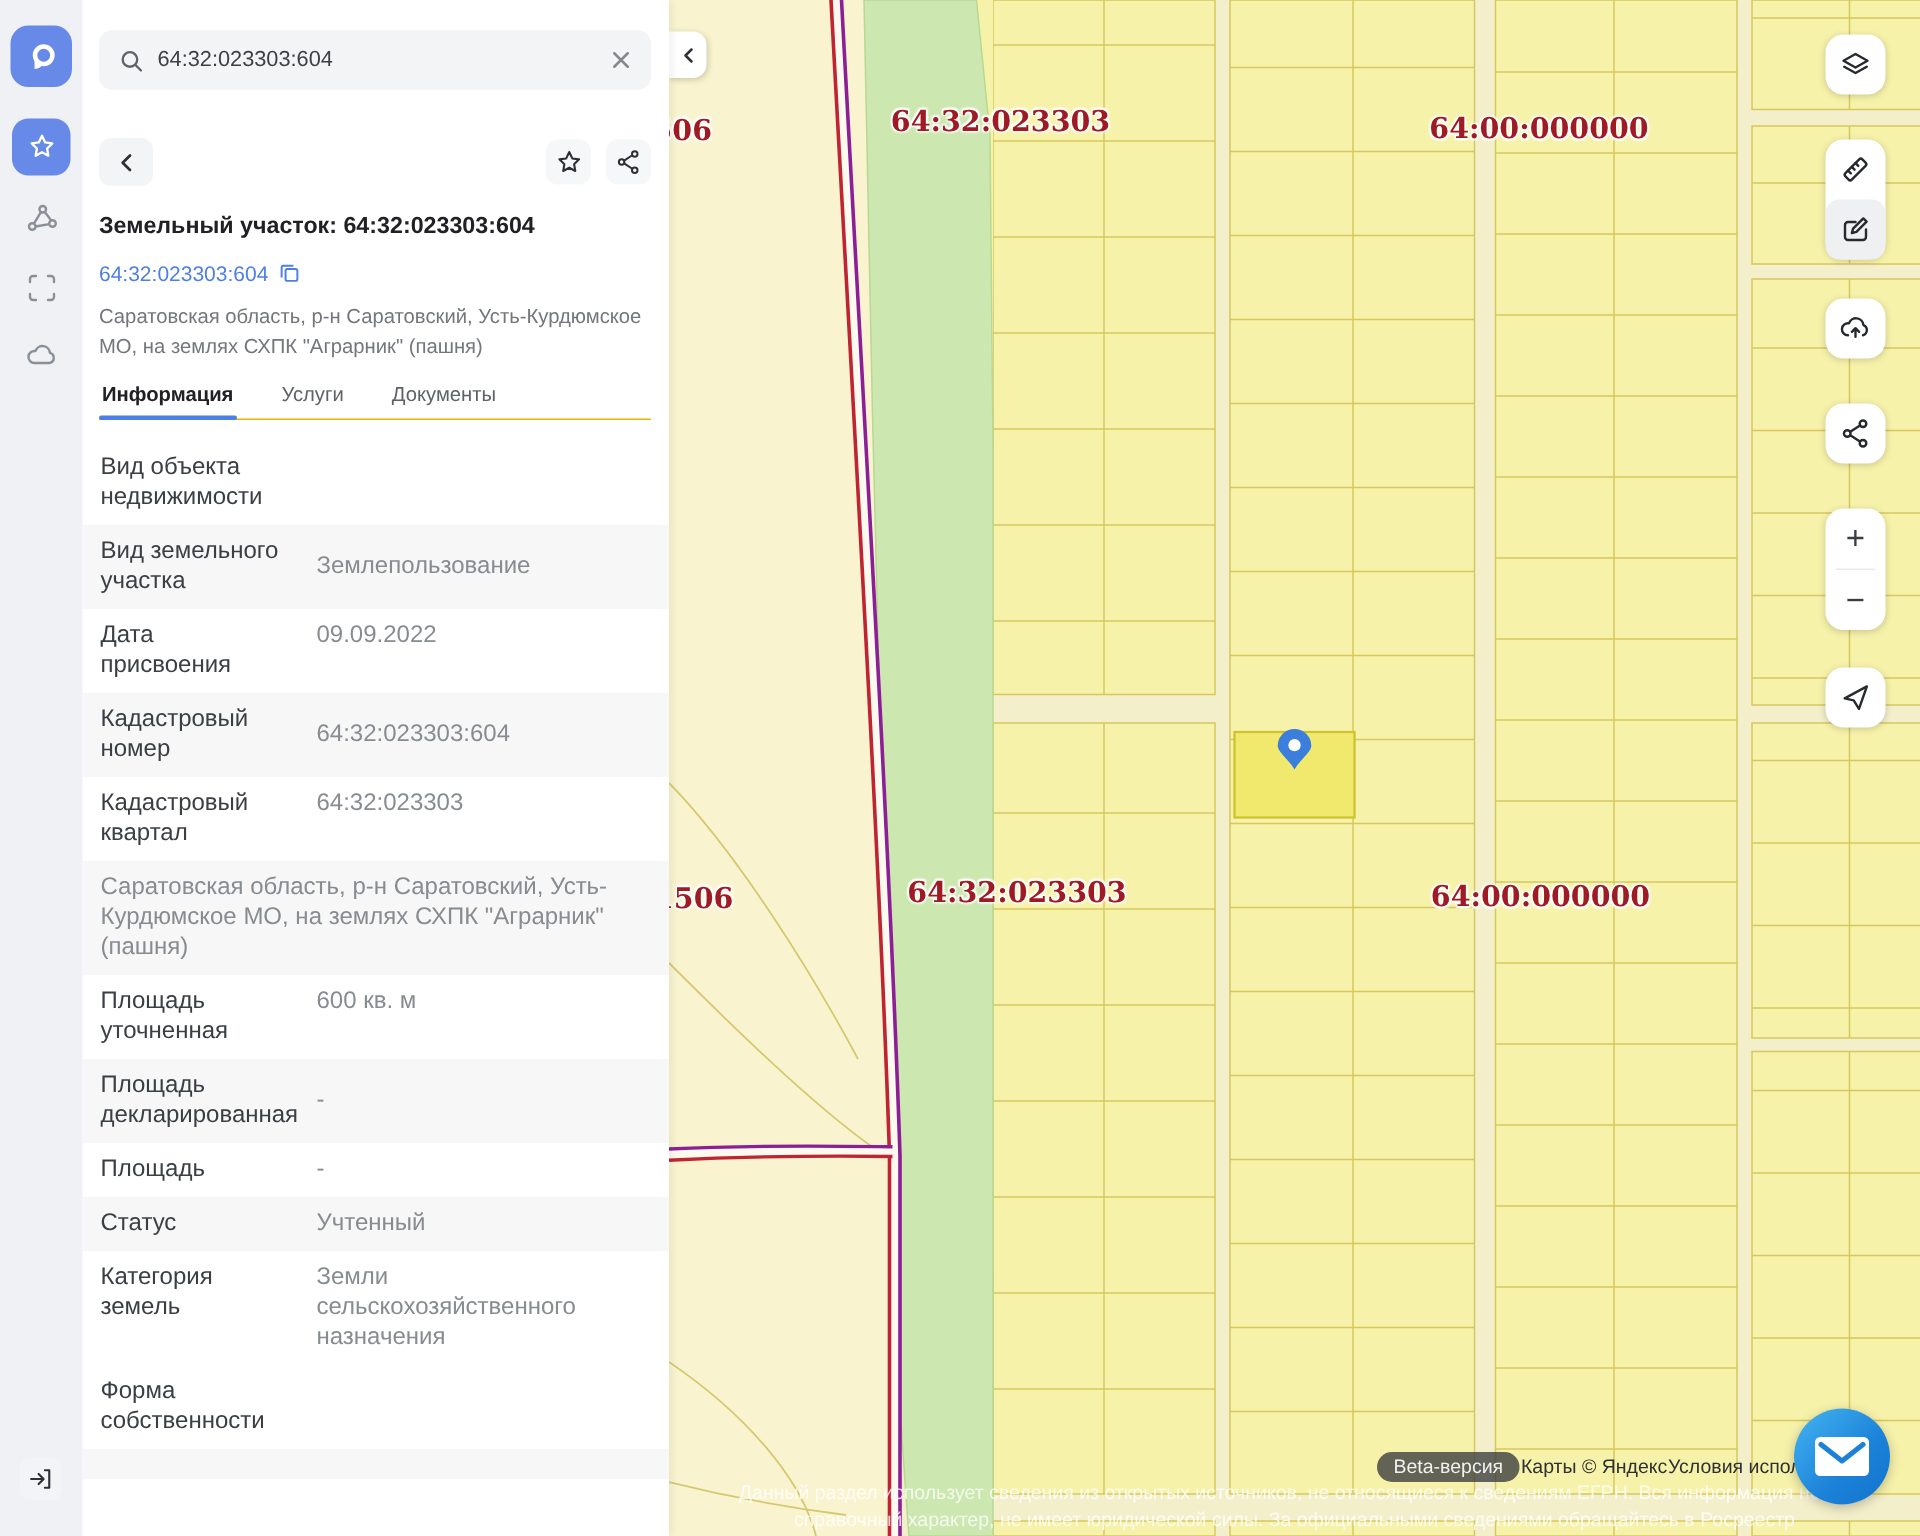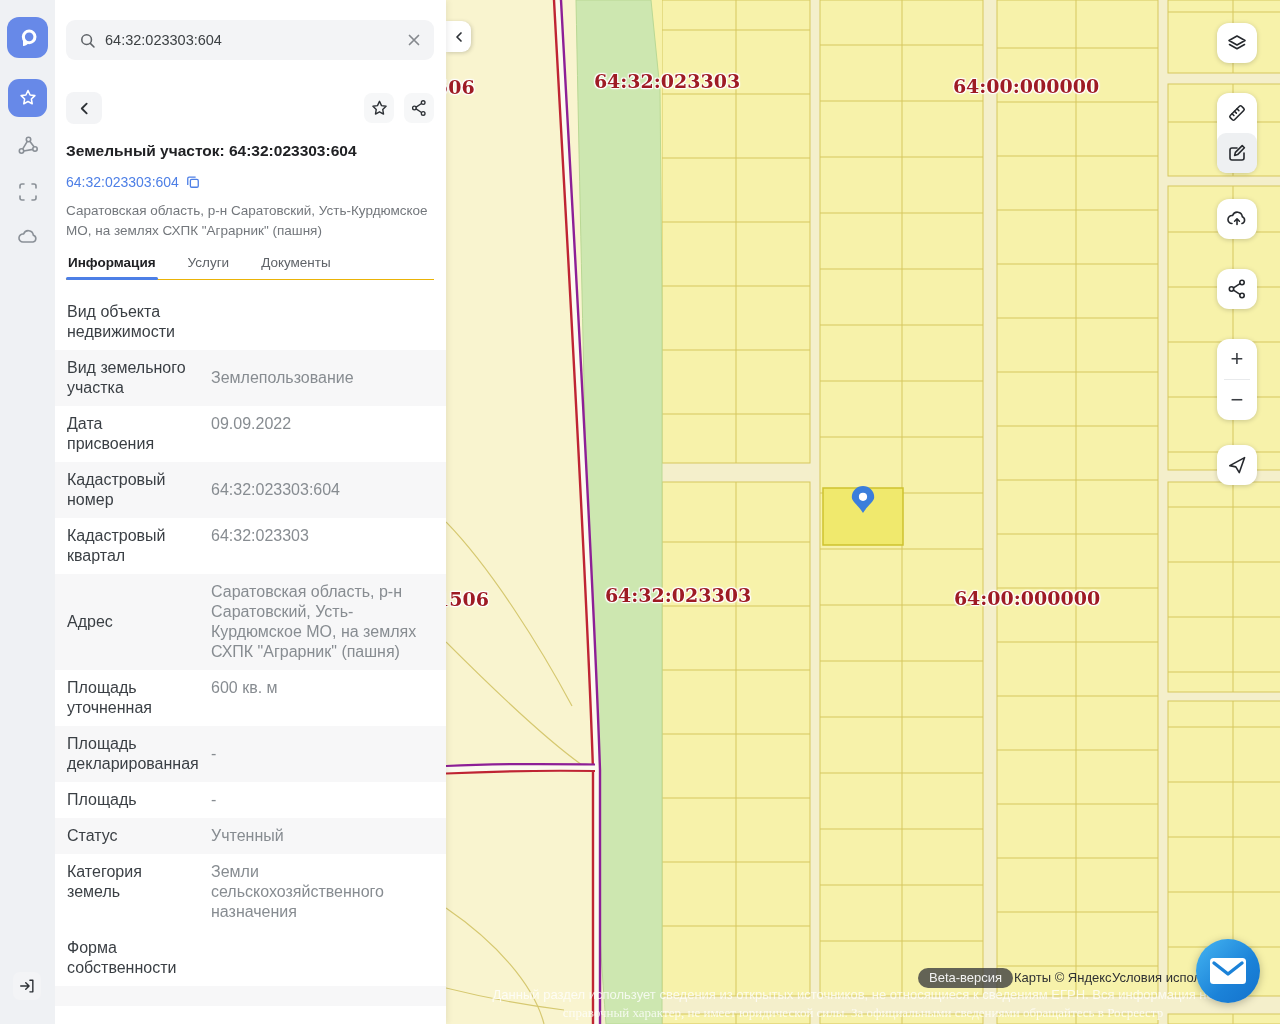--- a/index.html
+++ b/index.html
@@ -189,21 +189,21 @@
     </svg>
 
     <div class="maplabel" style="left:-11px; top:76px;">506</div>
     <div class="maplabel lbl-center" style="left:221px; top:70px;">64:32:023303</div>
     <div class="maplabel lbl-center" style="left:580px; top:75px;">64:00:000000</div>
     <div class="maplabel" style="left:-10px; top:588px;">1506</div>
     <div class="maplabel lbl-center" style="left:232px; top:584px;">64:32:023303</div>
     <div class="maplabel lbl-center" style="left:581px; top:587px;">64:00:000000</div>
 
     <div class="wm" style="top:987px;">Данный раздел использует сведения из открытых источников, не относящиеся к сведениям ЕГРН. Вся информация носит</div>
-    <div class="wm" style="top:1005px;font-family:Liberation Serif, serif;">справочный характер, не имеет юридической силы. За официальными сведениями обращайтесь в Росреестр</div>
+    <div class="wm" style="top:1005px;">справочный характер, не имеет юридической силы. За официальными сведениями обращайтесь в Росреестр</div>
 
     <div class="collapse-btn">
       <svg width="12" height="12" viewBox="0 0 12 12">
           <path d="M8 2 L4 6 L8 10" stroke="#2d3136" stroke-width="1.7" fill="none" stroke-linecap="round" stroke-linejoin="round"></path>
         </svg>
     </div>
 
     <div class="beta-badge" style="left:472px; top:968px;">Beta-версия</div>
     <div class="attr" style="left:568px; top:970px;">Карты © Яндекс</div>
     <div class="attr" style="left:666px; top:970px;">Условия использования</div>
@@ -382,21 +382,20 @@
         </div>
       <div class="row even">
           <div class="rl">Кадастровый номер</div>
           <div class="rv">64:32:023303:604</div>
         </div>
       <div class="row">
           <div class="rl">Кадастровый квартал</div>
           <div class="rv">64:32:023303</div>
         </div>
       <div class="row even">
-          <div class="rl">Адрес</div>
           <div class="rv">Саратовская область, р-н Саратовский, Усть-Курдюмское МО, на землях СХПК "Аграрник" (пашня)</div>
         </div>
       <div class="row">
           <div class="rl">Площадь уточненная</div>
           <div class="rv">600 кв. м</div>
         </div>
       <div class="row even">
           <div class="rl">Площадь декларированная</div>
           <div class="rv">-</div>
         </div>

